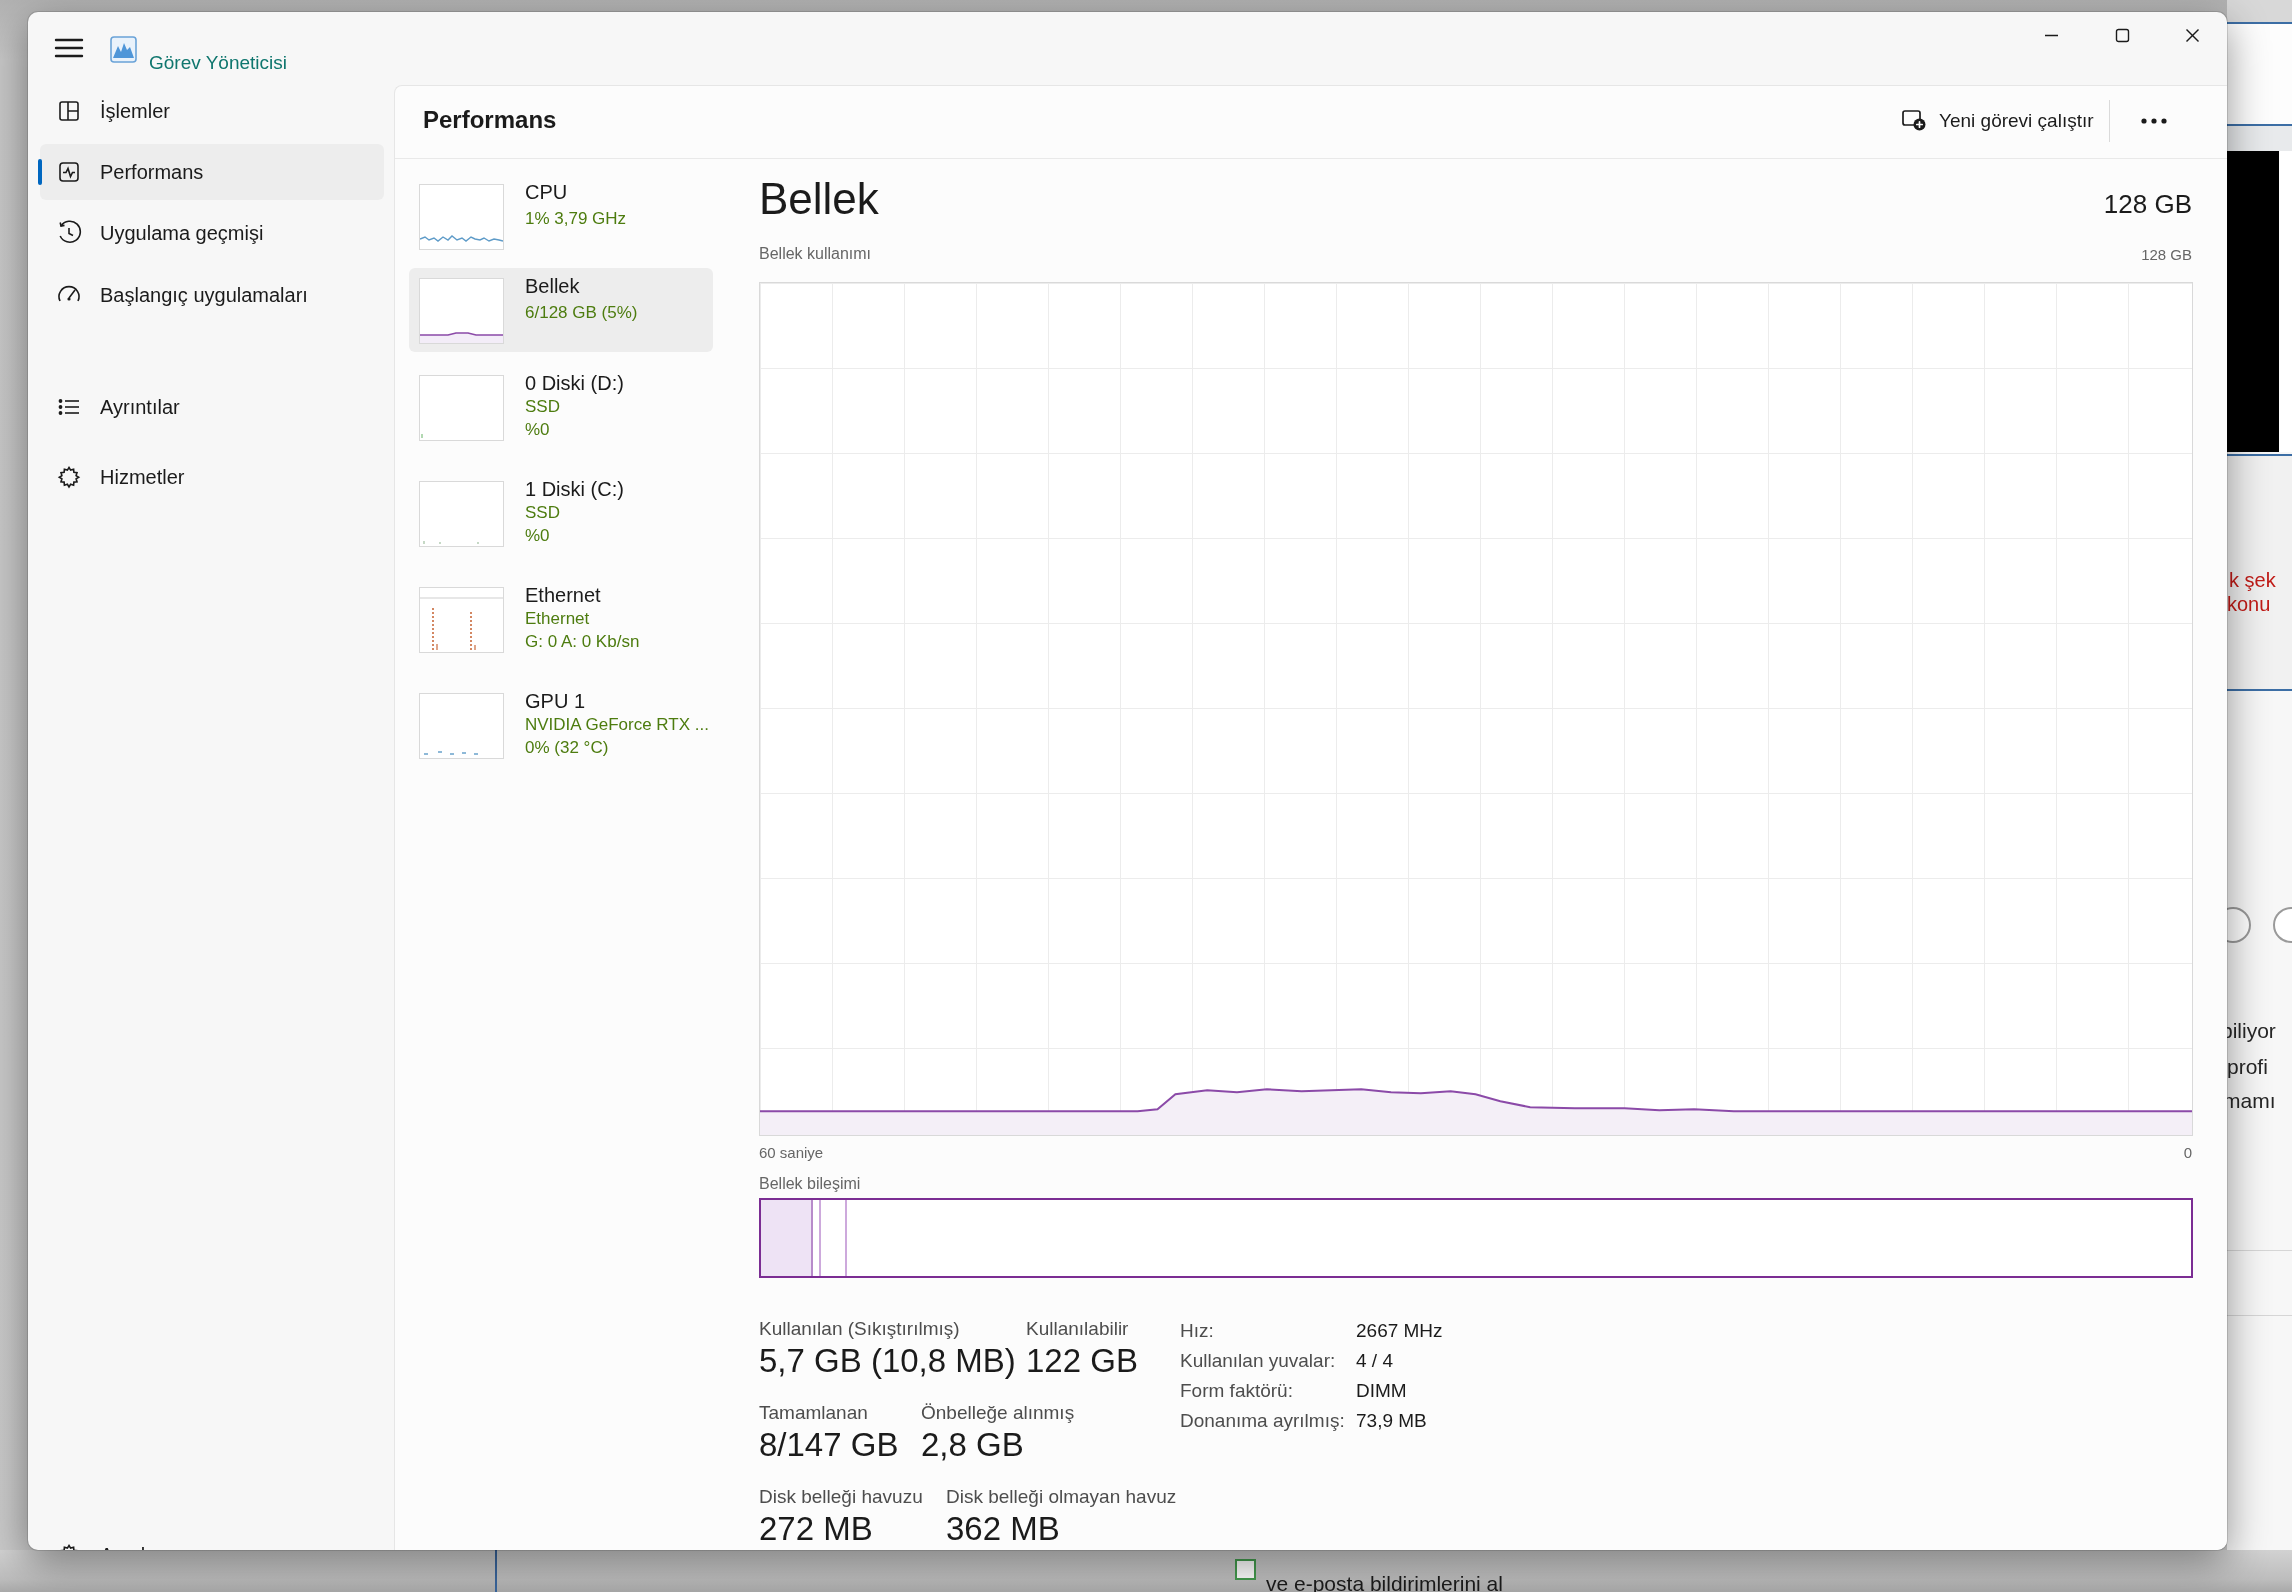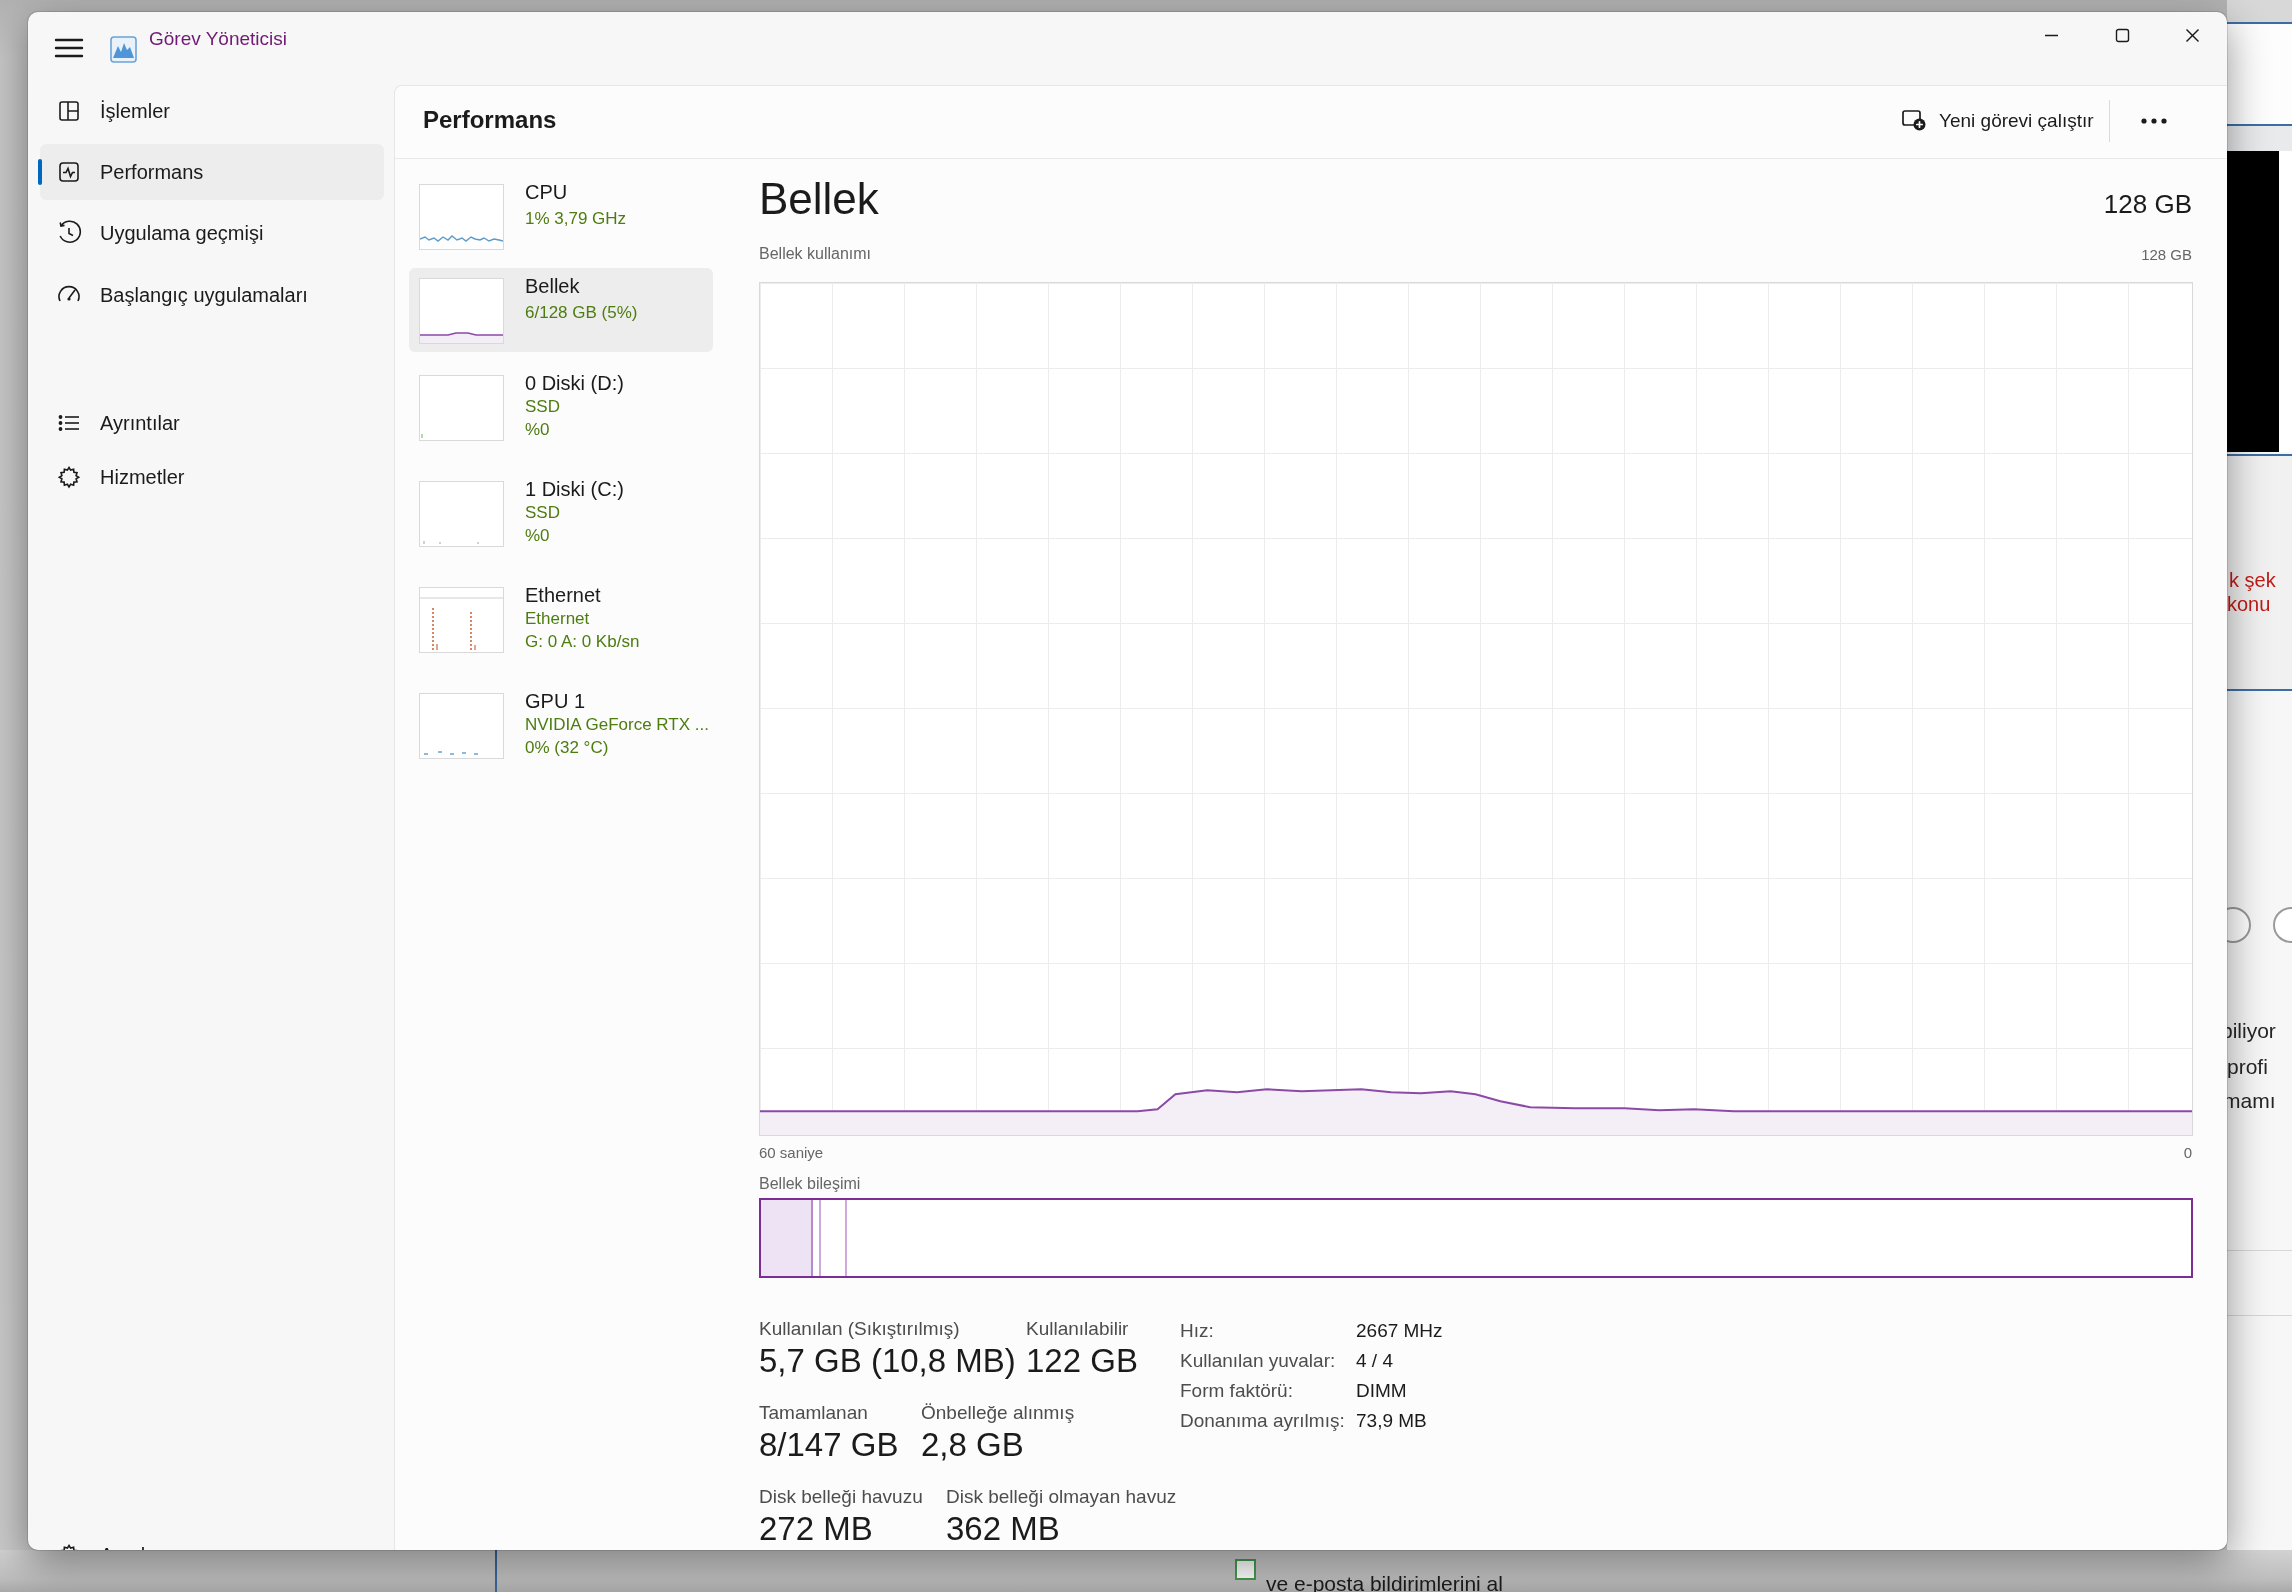--- a/index.html
+++ b/index.html
@@ -23,21 +23,21 @@
   .bg-chk{position:absolute;left:1235px;top:9px;width:17px;height:17px;border:2px solid #439a4d;background:#fdfdfd;}
   .bg-chk-label{position:absolute;left:1266px;top:6px;font-size:21px;color:#1b1b1b;white-space:nowrap;margin-top:16px;}
 
   
   .window{position:absolute;left:28px;top:12px;width:2199px;height:1538px;background:#f7f7f7;
     border-radius:10px;box-shadow:0 12px 42px rgba(0,0,0,.42), 0 0 0 1px rgba(0,0,0,.12);overflow:hidden;}
 
   .titlebar{position:absolute;left:0;top:0;width:100%;height:64px;}
   .hamburger{position:absolute;left:24px;top:22px;width:34px;height:30px;background:none;border:none;cursor:pointer;padding:0;}
   .app-icon{position:absolute;left:82px;top:24px;width:27px;height:27px;display:block;}
-  .app-title{position:absolute;left:121px;top:16px;font-size:19px;color:#701a75;white-space:nowrap;}
+  .app-title{position:absolute;left:121px;top:40px;font-size:19px;color:#0f766e;white-space:nowrap;}
   .win-btn{position:absolute;top:0;width:66px;height:46px;background:none;border:none;display:flex;align-items:center;justify-content:center;padding:0;cursor:pointer;}
   .win-min{left:1990px;} .win-max{left:2061px;} .win-close{left:2131px;}
 
   
   .sidebar{position:absolute;left:0;top:64px;width:366px;bottom:0;}
   .side-item{position:absolute;left:12px;width:344px;height:56px;border-radius:6px;display:flex;align-items:center;cursor:pointer;}
   .side-item.sel{background:#ededed;}
   .accent-pill{position:absolute;left:-2px;top:15px;width:4px;height:26px;border-radius:2px;background:#0067c0;}
   .side-icon{margin-left:15px;width:28px;height:28px;flex:0 0 28px;display:flex;align-items:center;justify-content:center;}
   .side-label{margin-left:17px;font-size:20px;color:#1b1b1b;white-space:nowrap;}
@@ -199,21 +199,21 @@
           <svg width="26" height="26" viewBox="0 0 26 26" fill="none" stroke="#1b1b1b" stroke-width="1.6">
             <path d="M4,19 A10,10 0 1 1 22,19"></path>
               <line x1="13" y1="16" x2="19" y2="8"></line>
               <circle cx="13" cy="17" r="1.6" fill="#1b1b1b" stroke="none"></circle>
           </svg>
         </span>
         <span class="side-label">Başlangıç uygulamaları</span>
       </div>
 
 
-      <div class="side-item" style="top:319px;">
+      <div class="side-item" style="top:303px;">
         <span class="side-icon">
           <svg width="26" height="26" viewBox="0 0 26 26" fill="none" stroke="#1b1b1b" stroke-width="1.6">
             <line x1="9" y1="7" x2="23" y2="7"></line>
               <line x1="9" y1="13" x2="23" y2="13"></line>
               <line x1="9" y1="19" x2="23" y2="19"></line>
             <circle cx="4.5" cy="7" r="1.1" fill="#1b1b1b"></circle>
               <circle cx="4.5" cy="13" r="1.1" fill="#1b1b1b"></circle>
               <circle cx="4.5" cy="19" r="1.1" fill="#1b1b1b"></circle>
           </svg>
         </span>

